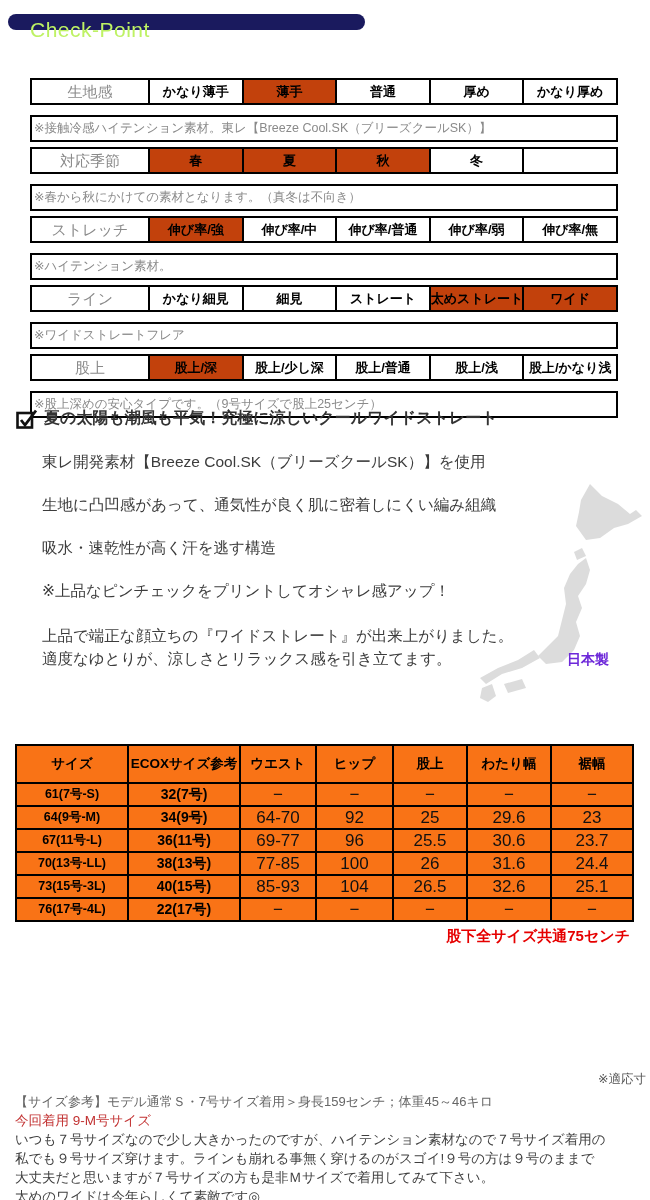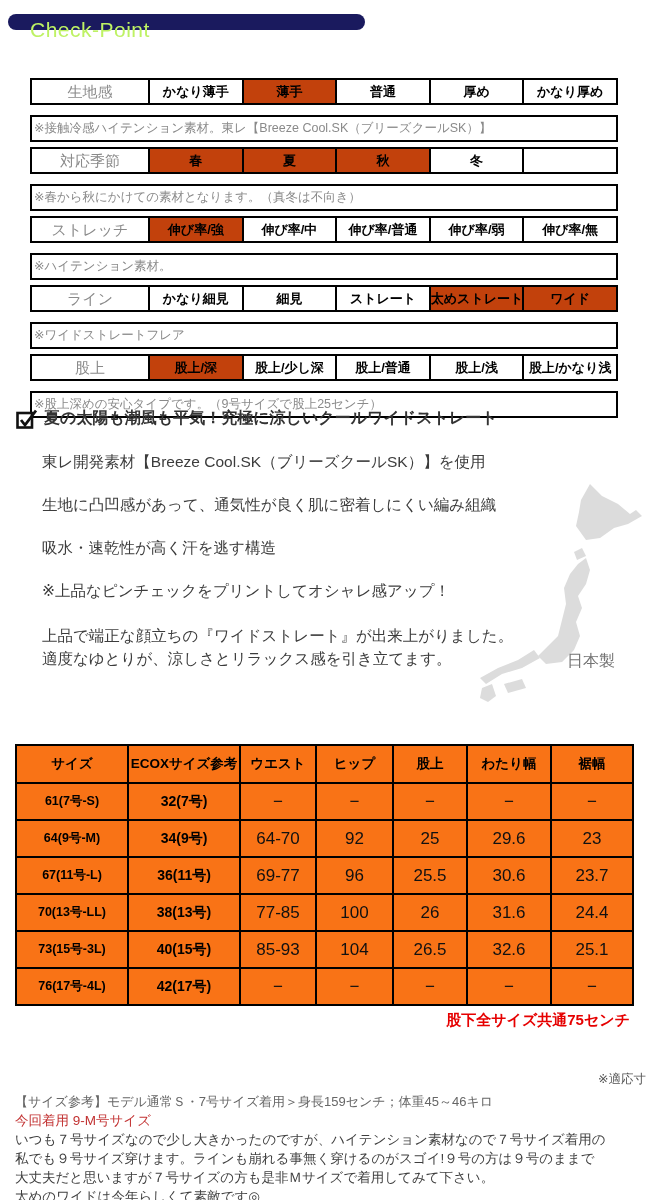--- a/index.html
+++ b/index.html
@@ -44,36 +44,36 @@
   }
   .desc-headline svg { flex:none; }
   .desc-line {
     font-size:15.5px; color:#3c3c3c; margin:12px 0 22px 26px; white-space:nowrap;
   }
   .desc-para {
     font-size:15.5px; color:#3c3c3c; margin:14px 0 0 26px; line-height:23px;
     white-space:nowrap;
   }
   .made-in {
-    position:absolute; left:567px; top:651px; font-size:16px; font-weight:normal;
-    color:#737373; z-index:2; white-space:nowrap;
+    position:absolute; left:567px; top:651px; font-size:14px; font-weight:bold;
+    color:#6d28d9; z-index:2; white-space:nowrap;
   }
 
   
   .map { position:absolute; left:478px; top:468px; z-index:1; }
 
   
   .size-wrap { position:absolute; left:15px; top:744px; width:620px; }
   table.size { border-collapse:collapse; width:617px; table-layout:fixed; }
   table.size th, table.size td {
     border:2px solid #000; text-align:center; vertical-align:middle;
     background:#f97316; overflow:hidden; white-space:nowrap;
   }
   table.size tr.hdr { height:38px; }
-  table.size tr.row { height:37px; }
+  table.size tr.row { height:23px; }
   table.size th { font-size:13.5px; font-weight:bold; color:#000; }
   td.size-name { background:#f0f0f0; font-size:12.5px; font-weight:bold; }
   th.size-name-h { background:#f0f0f0; }
   td.ecox { font-size:14px; font-weight:bold; }
   td.num { font-size:17px; font-weight:normal; color:#111; }
   .size-footnote {
     width:617px; text-align:right; color:#e60000; font-size:15px; font-weight:bold;
     margin-top:5px; padding-right:2px;
   }
 
@@ -246,21 +246,21 @@
         <td class="size-name">73(15号-3L)</td>
         <td class="ecox">40(15号)</td>
         <td class="num">85-93</td>
         <td class="num">104</td>
         <td class="num">26.5</td>
         <td class="num">32.6</td>
         <td class="num">25.1</td>
       </tr>
       <tr class="row">
         <td class="size-name">76(17号-4L)</td>
-        <td class="ecox">42(17号)</td>
+        <td class="ecox">22(17号)</td>
         <td class="num">−</td>
         <td class="num">−</td>
         <td class="num">−</td>
         <td class="num">−</td>
         <td class="num">−</td>
       </tr>
     </tbody>
       </table>
     <div class="size-footnote">股下全サイズ共通75センチ</div>
   </div>

